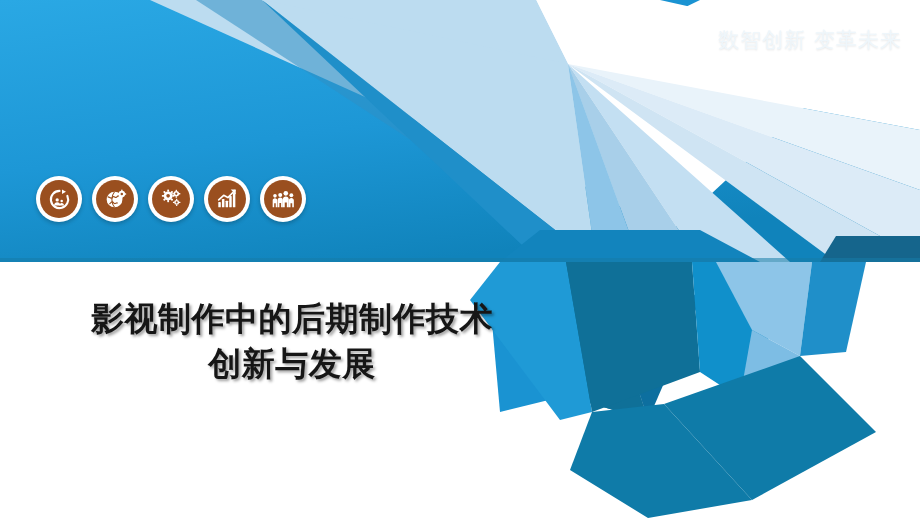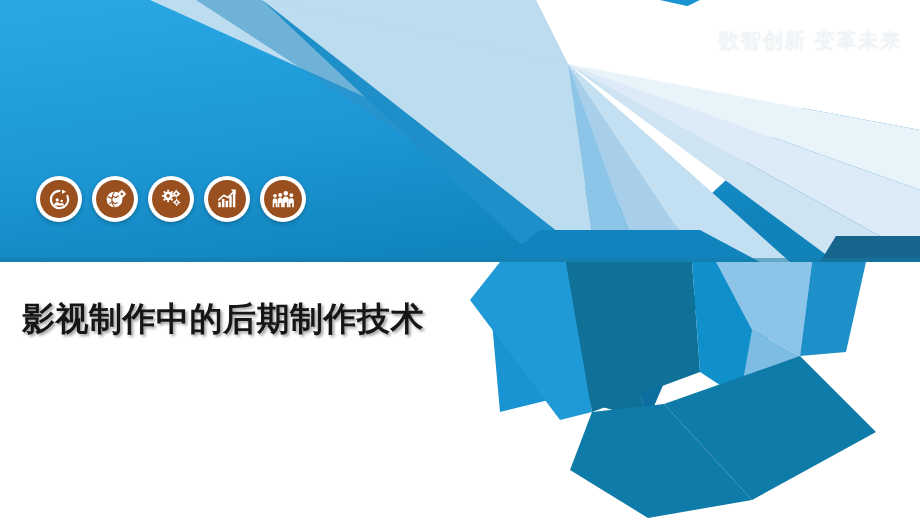--- a/index.html
+++ b/index.html
@@ -10,20 +10,21 @@
   }
   body {
     font-family: "Liberation Sans", "DejaVu Sans", sans-serif;
   }
   #slide {
     position: relative;
     width: 920px;
     height: 518px;
     overflow: hidden;
     background: #ffffff;
+    text-align: center;
   }
   
   #bg-art {
     position: absolute;
     left: 0; top: 0;
     width: 920px;
     height: 518px;
     display: block;
   }
   
@@ -285,15 +286,16 @@
             <path d="M17.6 20.2v-7.3c0-1.4 1.2-2.5 2.6-2.5s2.6 1.1 2.6 2.5v7.3h-1.7v-4.4h-1.8v4.4z"></path>
           </g>
         </svg>
       </div>
     </div>
 
   </div>
 
   <div id="title-block">
     <div class="title-line">影视制作中的后期制作技术</div>
+    <div class="title-line">创新与发展</div>
   </div>
 
 </div>
 
 </body></html>

